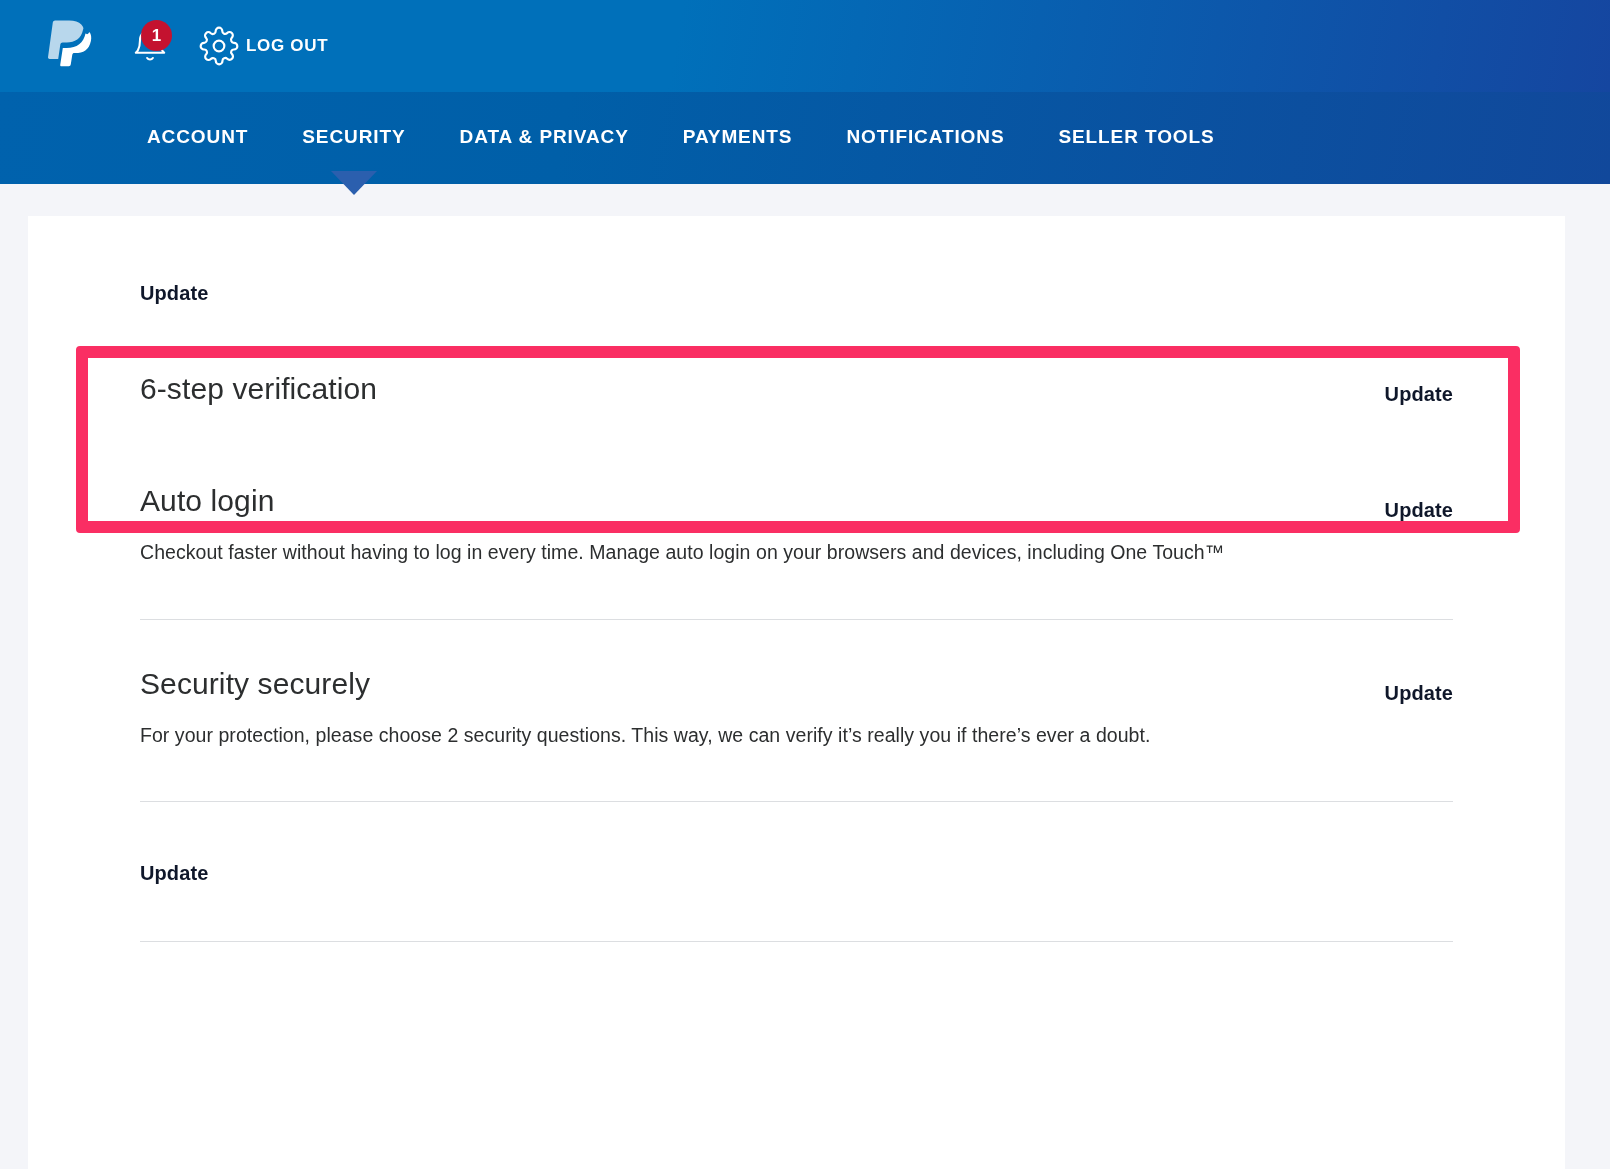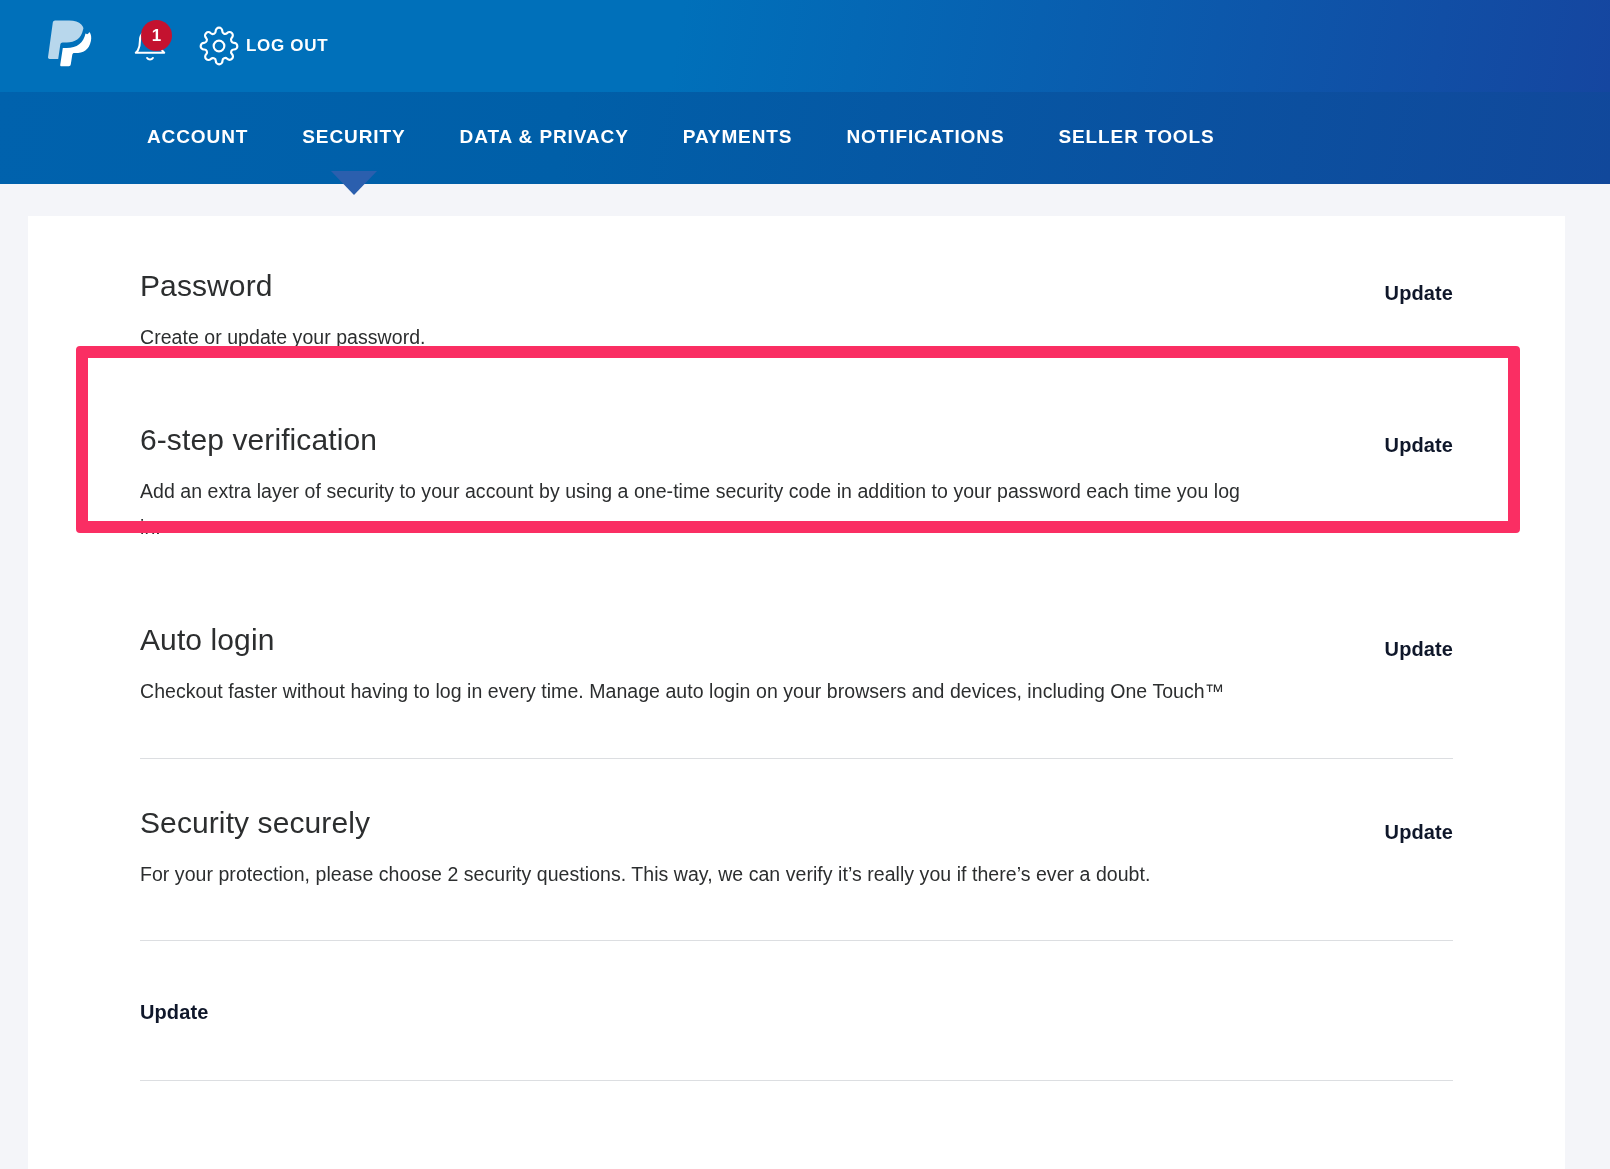--- a/index.html
+++ b/index.html
@@ -292,31 +292,26 @@
 </div>
 
 <div class="page">
   <div class="card">
 
     <div class="highlight-box"></div>
 
     <div class="rows">
 
       <div class="row" id="row-password">
-        <div class="row-text">
-          <div class="row-title">Password</div>
-          <div class="row-desc">Create or update your password.</div>
-        </div>
         <a class="update-link">Update</a>
       </div>
 
       <div class="row" id="row-2step">
         <div class="row-text">
           <div class="row-title">6-step verification</div>
-          <div class="row-desc">Add an extra layer of security to your account by using a one-time security code in addition to your password each time you log in.</div>
         </div>
         <a class="update-link">Update</a>
       </div>
 
       <div class="row" id="row-autologin">
         <div class="row-text">
           <div class="row-title">Auto login</div>
           <div class="row-desc">Checkout faster without having to log in every time. Manage auto login on your browsers and devices, including One Touch™</div>
         </div>
         <a class="update-link">Update</a>

